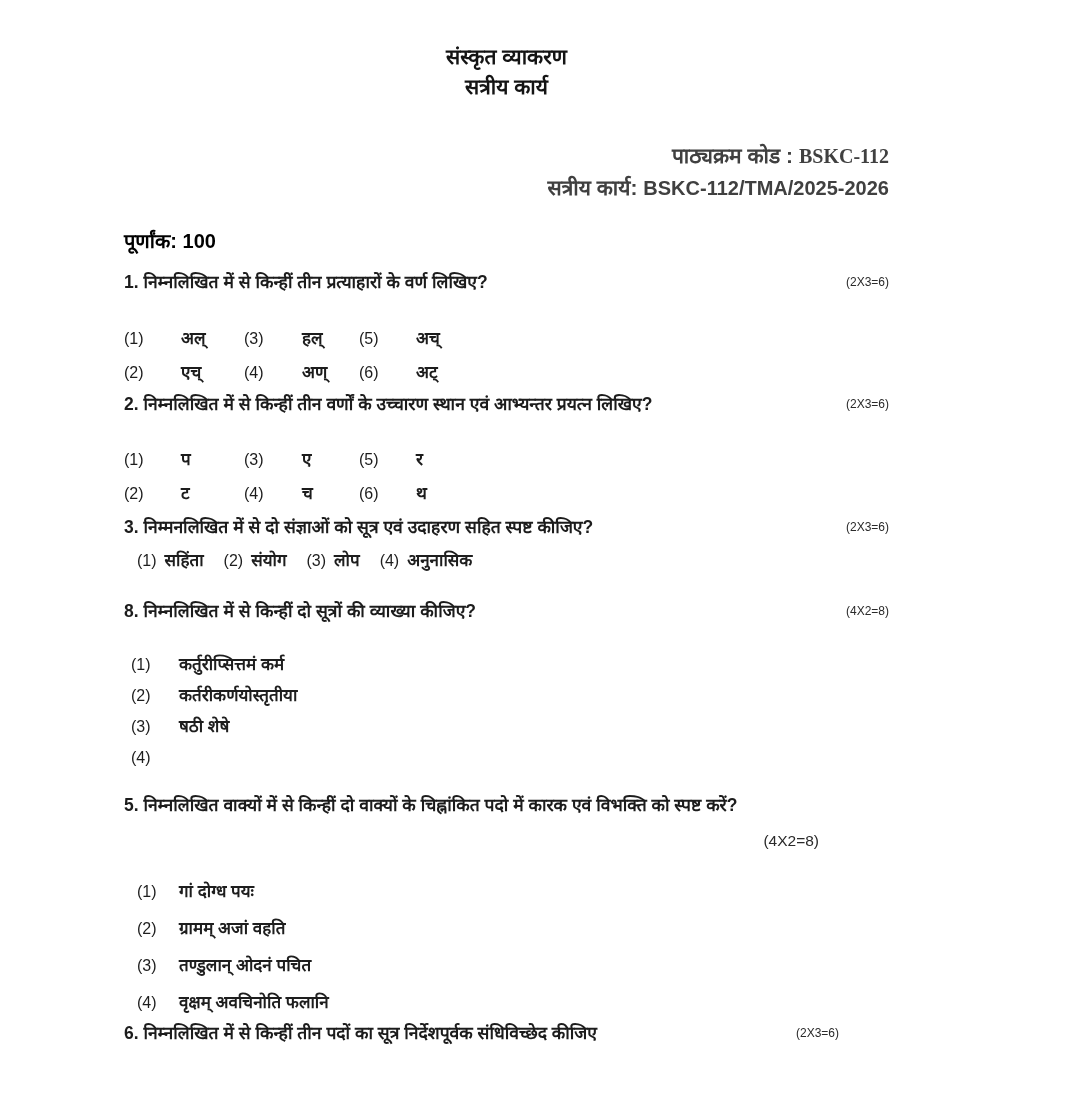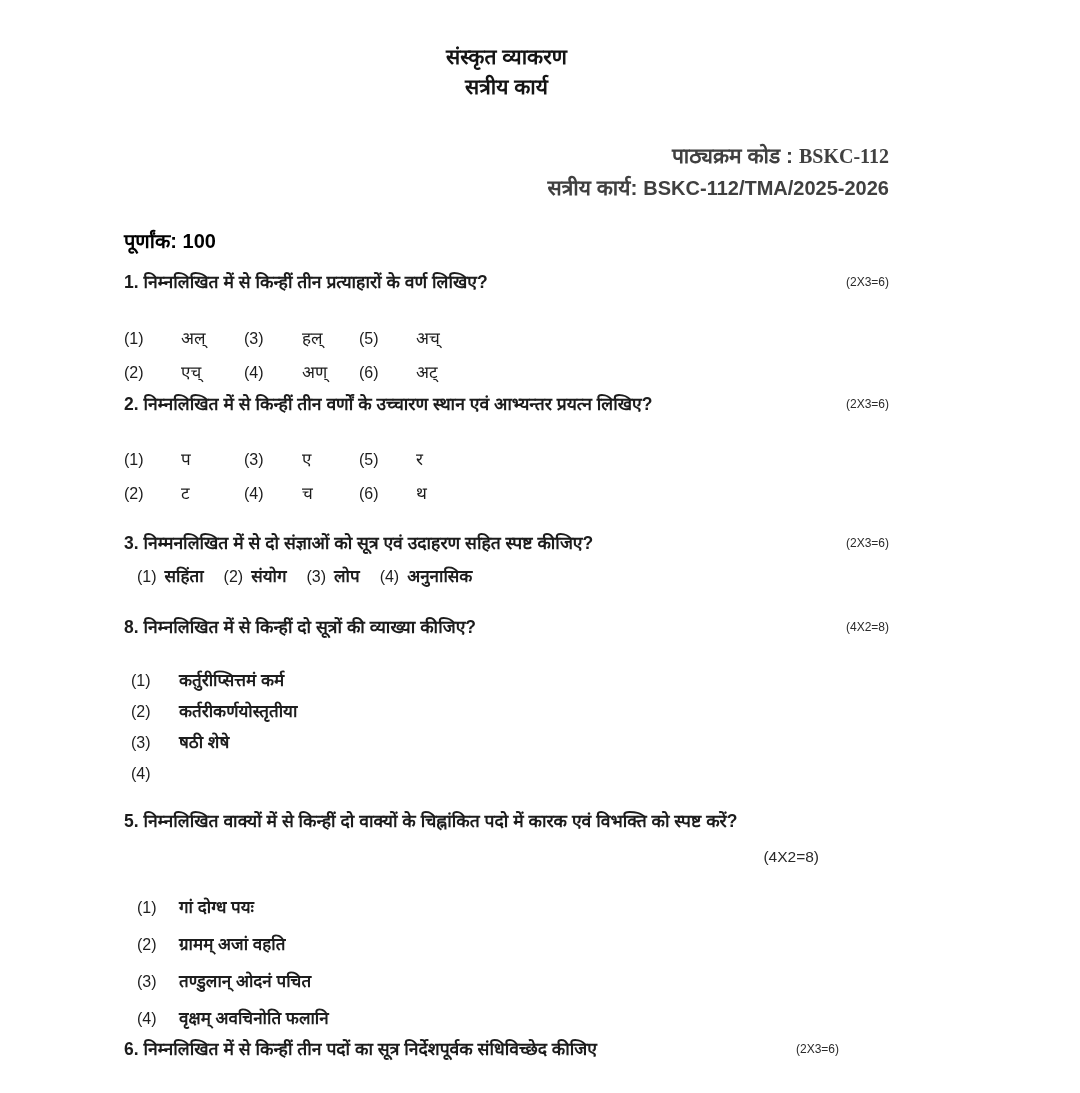--- a/index.html
+++ b/index.html
@@ -68,26 +68,26 @@
   }
   
   .opt-grid {
     display:grid;
     grid-template-columns:57px 63px 58px 57px 57px 1fr;
     font-size:17px;
     line-height:34px;
     color:#1c1c1c;
   }
   .opt-grid .num { font-weight:400; font-size:16px; }
-  .opt-grid .val { font-weight:400; }
+  .opt-grid .val { font-weight:700; }
   .q1-opts { margin-top:28px; }
   .q2-opts { margin-top:27px; }
   #q1 { margin-top:16px; }
   #q2 { margin-top:2px;gap:12px; }
-  #q3 { margin-top:20px; }
+  #q3 { margin-top:4px; }
   
   .inline-opts {
     margin-top:10px;
     padding-left:13px;
     display:flex;
     gap:20px;
     font-size:17px;
     line-height:24px;
   }
   .inline-opts .pair { display:flex; gap:8px; }

